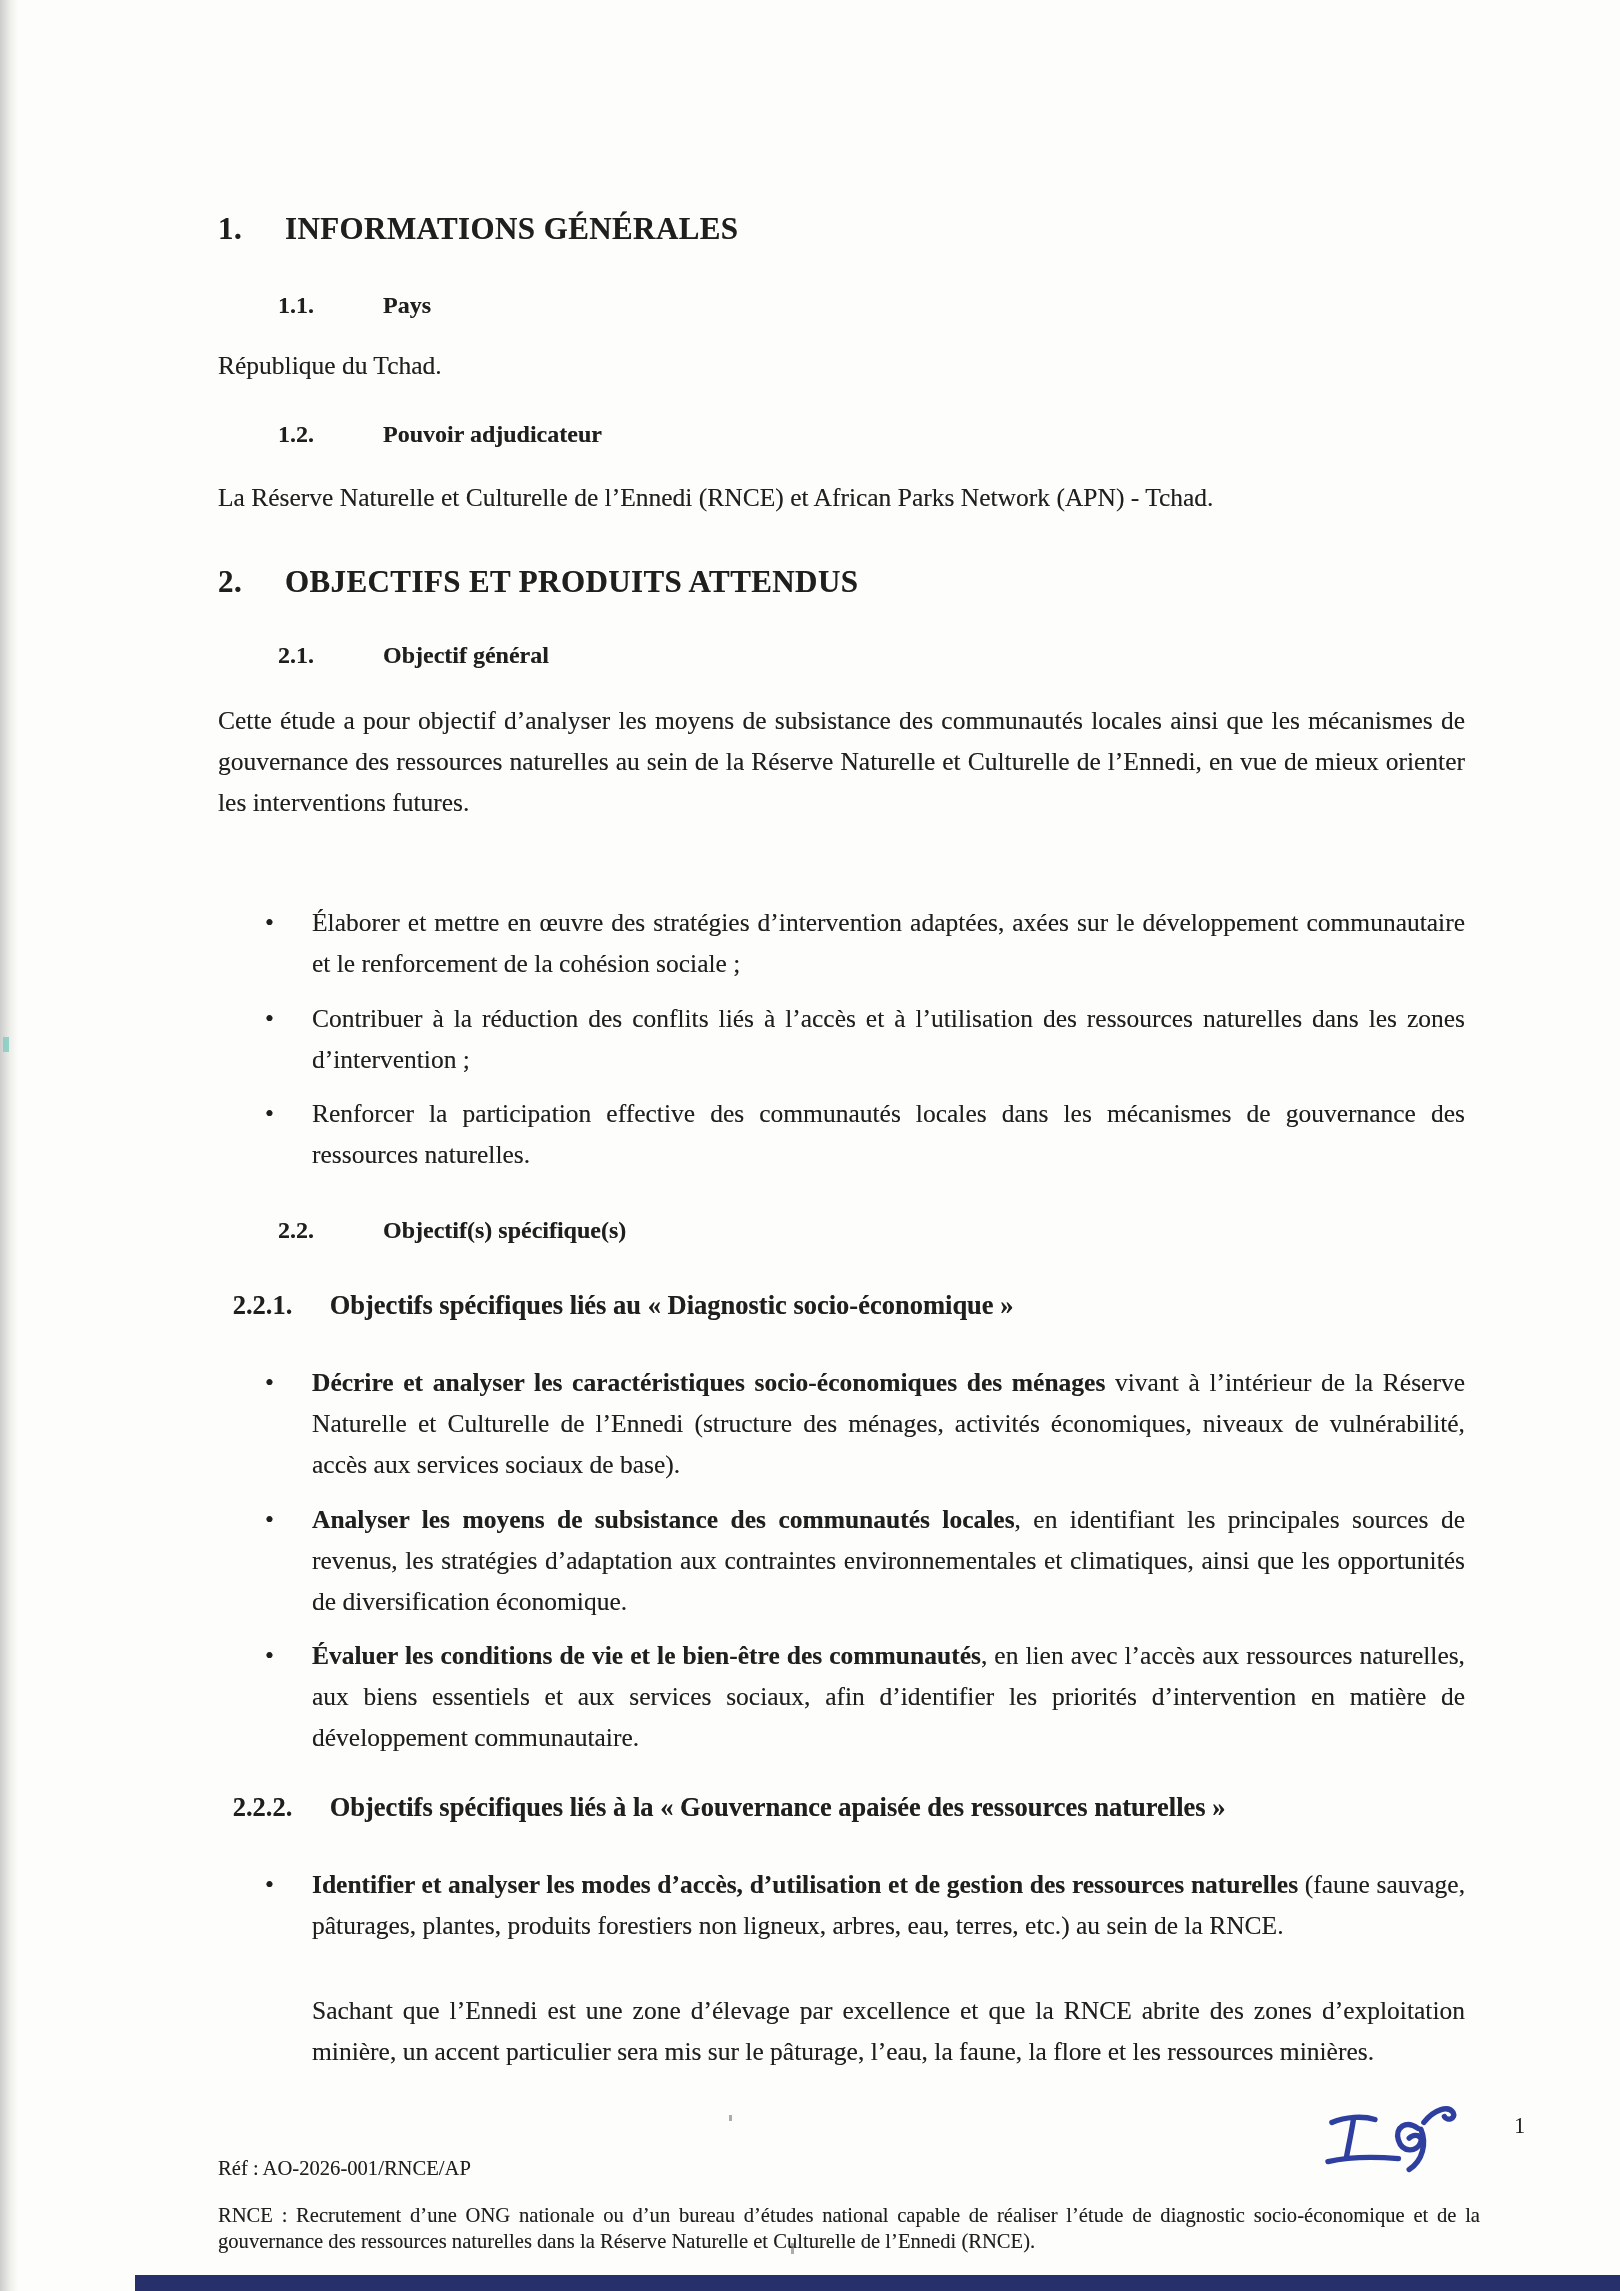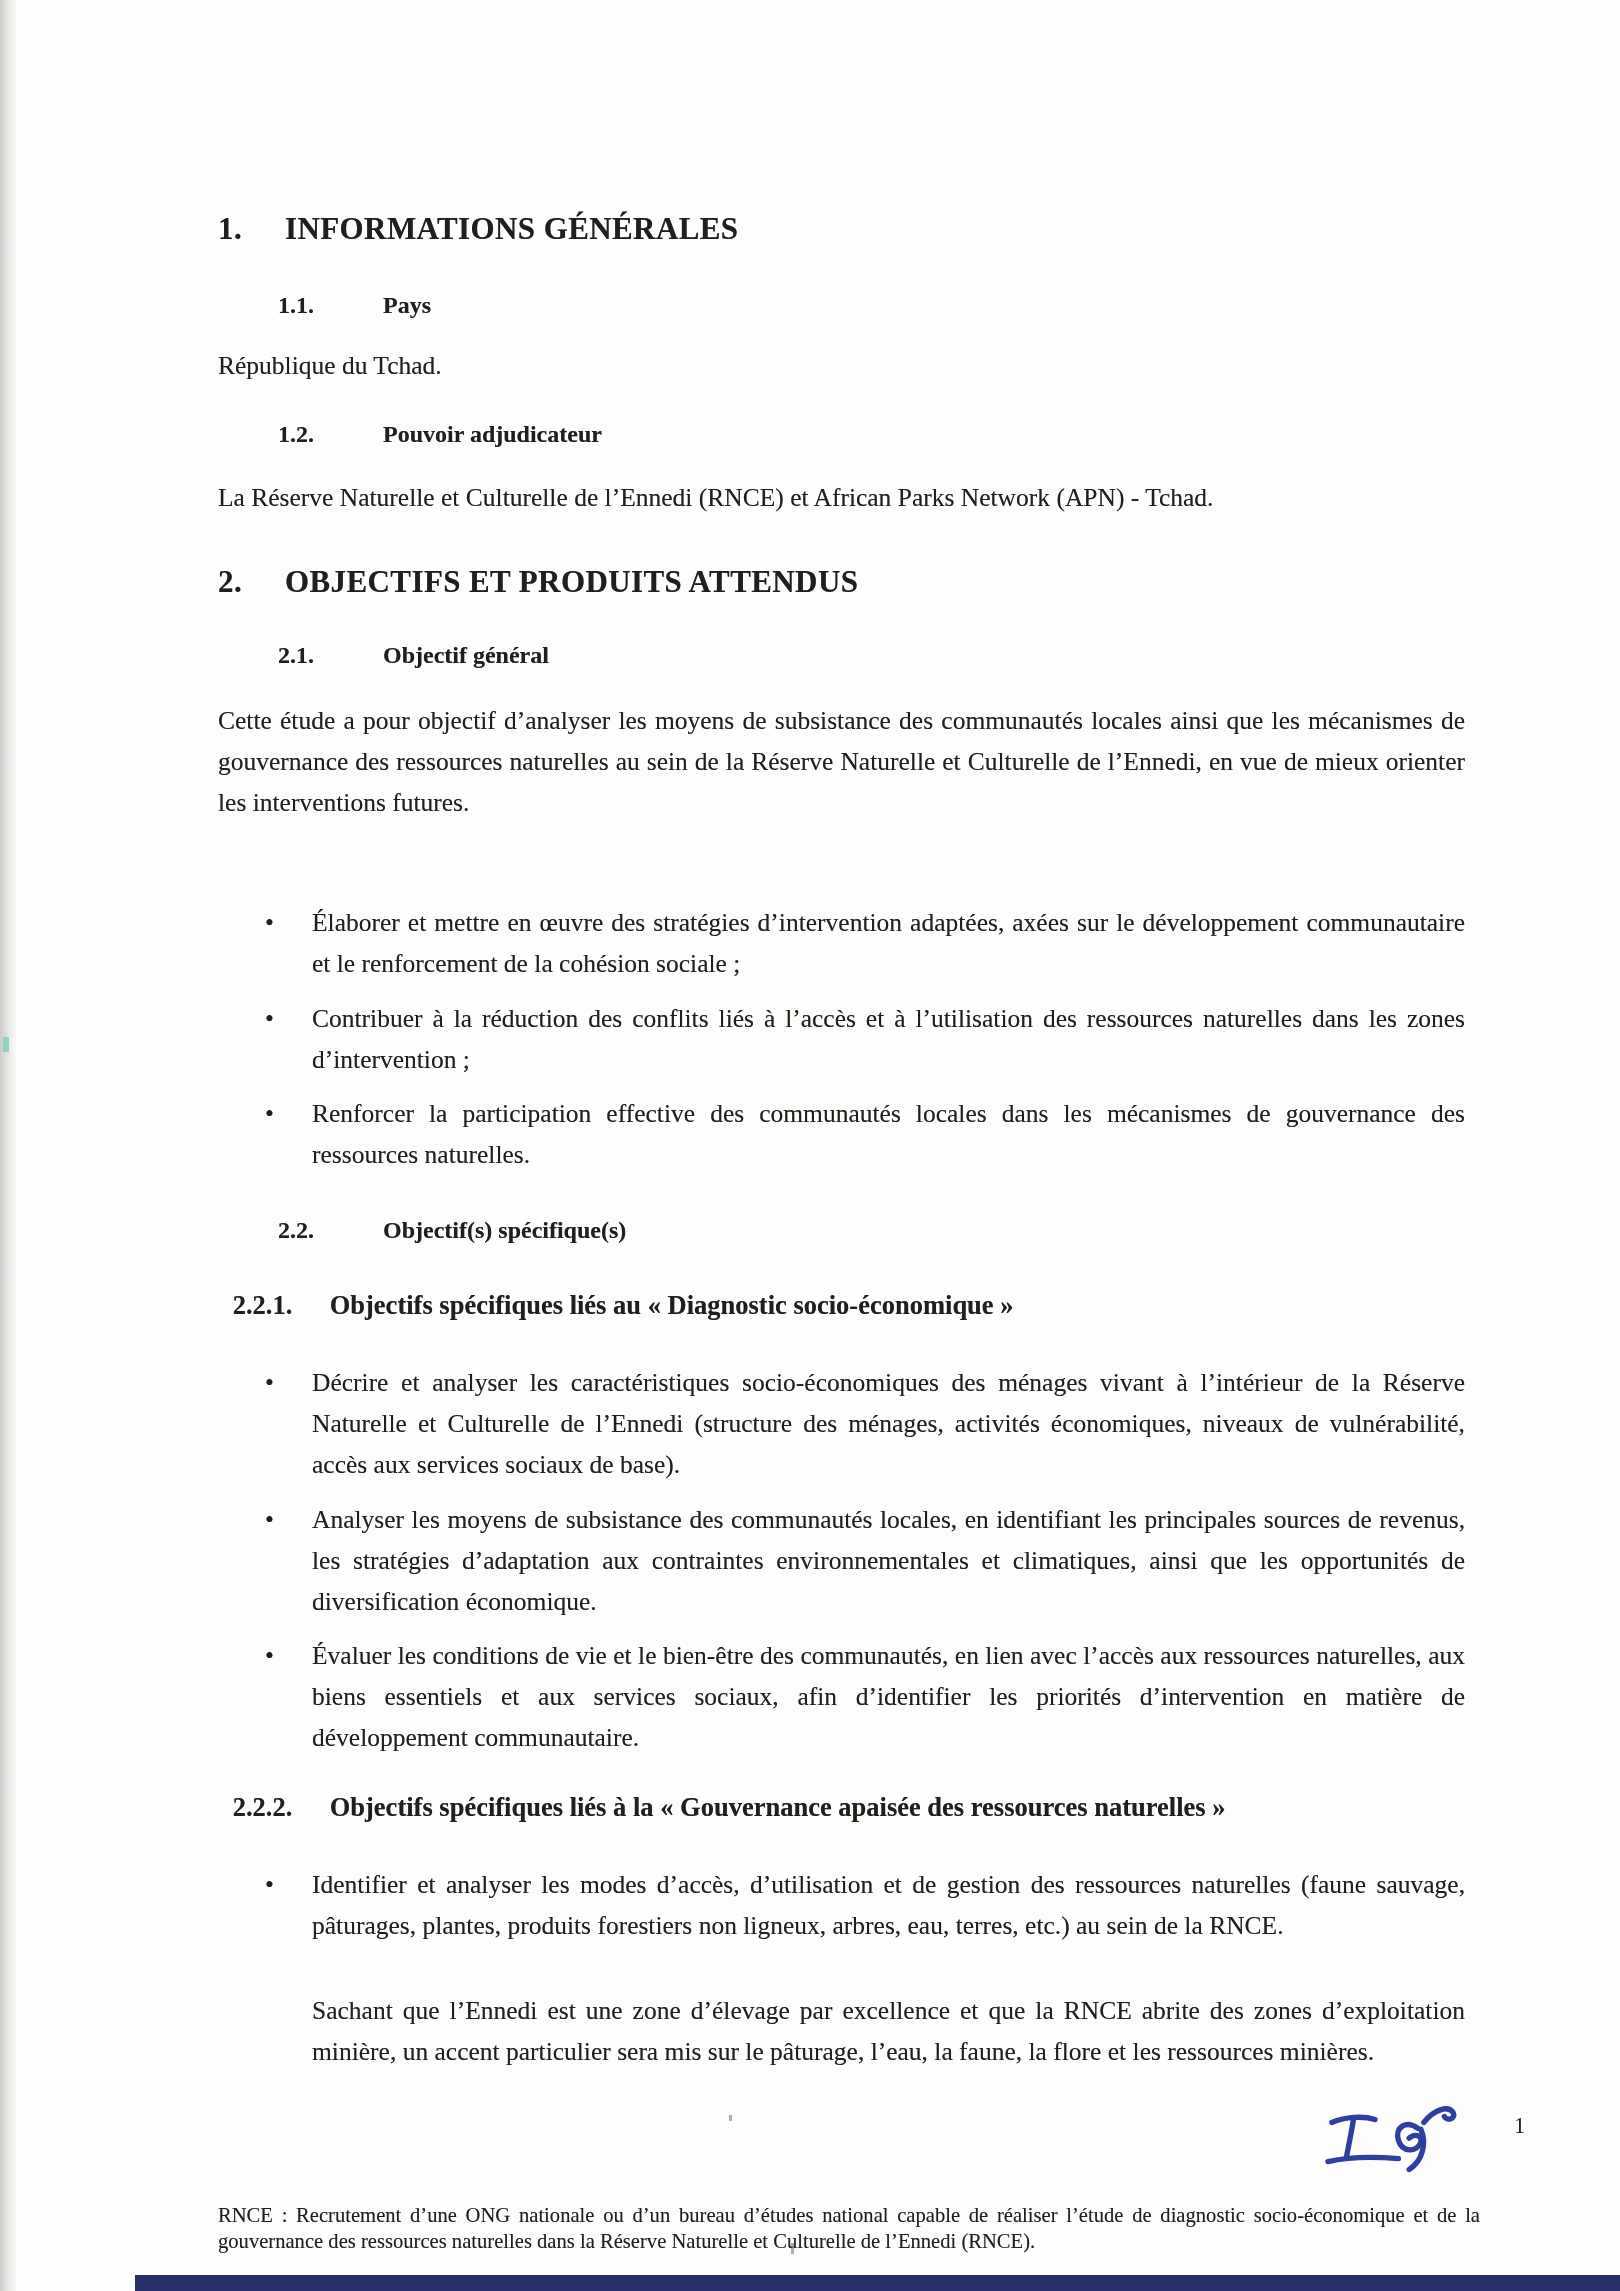--- a/index.html
+++ b/index.html
@@ -26,21 +26,21 @@
     position:absolute;left:47px;top:0;font-size:25.5px;line-height:41px;
   }
   .bullet-item .btext{display:block;margin-left:94px;width:1153px;}
   .indent-para{margin-left:94px;width:1153px;}
   .footer-small{font-size:20.6px;line-height:25.5px;text-shadow:0 0 0.4px rgba(30,30,28,.4);}
   .ref-line{text-align:left;}
   .page-num{position:absolute;font-size:22.5px;}
   .signature{position:absolute;}
   .bottom-bar{position:absolute;height:16.7px;bottom:0;}
   .speck{position:absolute;background:#6a6a66;opacity:.55;}
-  strong{font-weight:normal;}
+  strong{font-weight:bold;}
 </style>
 </head>
 <body>
 
 <div class="page">
   <div class="scan-edge"></div>
 
   <div class="content">
 
     <div class="blk h1row" style="top:211px;">
@@ -122,20 +122,21 @@
 
     <div class="blk body-text" style="top:1864px;">
       <div class="bullet-item">
         <span class="marker">•</span>
         <p class="btext"><strong>Identifier et analyser les modes d’accès, d’utilisation et de gestion des ressources naturelles</strong><span> (faune sauvage, pâturages, plantes, produits forestiers non ligneux, arbres, eau, terres, etc.) au sein de la RNCE.</span></p>
       </div>
     </div>
 
     <p class="blk body-text indent-para" style="top:1990px;">Sachant que l’Ennedi est une zone d’élevage par excellence et que la RNCE abrite des zones d’exploitation minière, un accent particulier sera mis sur le pâturage, l’eau, la faune, la flore et les ressources minières.</p>
 
+    <p class="blk footer-small ref-line" style="top:2156px;">Réf : AO-2026-001/RNCE/AP</p>
 
     <p class="blk footer-small" style="top:2203px;width:1262px;">RNCE : Recrutement d’une ONG nationale ou d’un bureau d’études national capable de réaliser l’étude de diagnostic socio-économique et de la gouvernance des ressources naturelles dans la Réserve Naturelle et Culturelle de l’Ennedi (RNCE).</p>
 
     <span class="page-num" style="left:1296px;top:2113px;">1</span>
 
     <svg class="signature" style="left:1098px;top:2099px;" width="157" height="90" viewBox="0 0 160 92">
       <g fill="none" stroke="#2e3f9f" stroke-width="5.5" stroke-linecap="round">
         <path d="M16 24 C30 18, 48 17, 60 21"></path>
         <path d="M38 21 C36 34, 33 48, 31 59"></path>
         <path d="M12 64 C34 59, 62 59, 84 61"></path>

